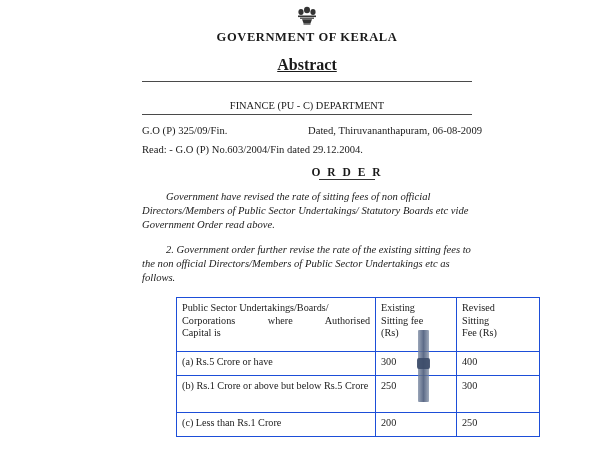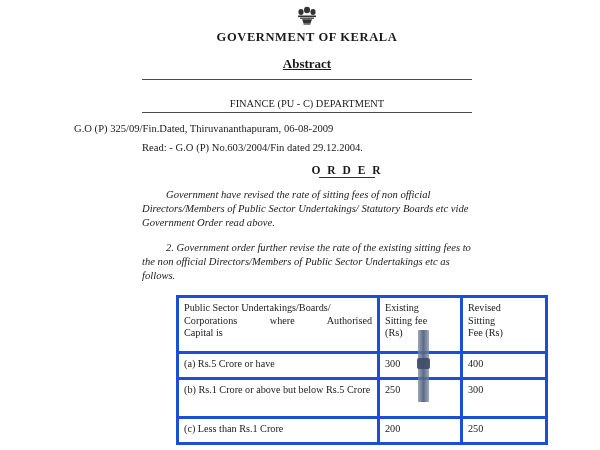--- a/index.html
+++ b/index.html
@@ -34,21 +34,21 @@
   .govt-title {
     text-align: center;
     font-weight: bold;
     font-size: 12.5px;
     letter-spacing: 0.6px;
     margin-top: 4px;
   }
   .abstract-head {
     text-align: center;
     font-weight: bold;
-    font-size: 13px;
+    font-size: 16px;
     margin-top: 11px;
     text-decoration: underline;
   }
   .abstract-body {
     margin: 9px 0 0 114px;
     width: 330px;
     font-size: 10.6px;
     line-height: 13.6px;
     text-align: left;
   }
@@ -63,26 +63,26 @@
     text-align: center;
     font-size: 10.4px;
     margin-top: 18px;
   }
   .rule2 {
     width: 330px;
     margin: 3px 0 0 114px;
     border-top: 1px solid #4a4a4a;
   }
   .go-line {
-    margin: 9px 0 0 46px;
+    margin: 9px 0 0 114px;
     width: 340px;
     font-size: 10.6px;
     line-height: 14px;
     display: flex;
-    justify-content: flex-start;
+    justify-content: space-between;
   }
   .read-line {
     margin: 6px 0 0 114px;
     width: 340px;
     font-size: 10.6px;
   }
   .order-head {
     text-align: center;
     font-weight: bold;
     font-size: 11.5px;
@@ -109,21 +109,21 @@
     margin: 12px 0 0 148px;
     width: 330px;
   }
   table.fee {
     border-collapse: collapse;
     width: 330px;
     font-size: 10.2px;
     table-layout: fixed;
   }
   table.fee td {
-    border: 3px solid #1d4ed8;
+    border: 1px solid #1d4ed8;
     padding: 4px 5px 5px 5px;
     vertical-align: top;
     line-height: 12.6px;
   }
   table.fee td.c1 { width: 188px; }
   table.fee td.c2 { width: 70px; }
   table.fee td.c3 { width: 72px; }
   .hdr-cell { height: 44px; }
   .just { text-align: justify; text-align-last: justify; }
   .row-cell { height: 14px; }

